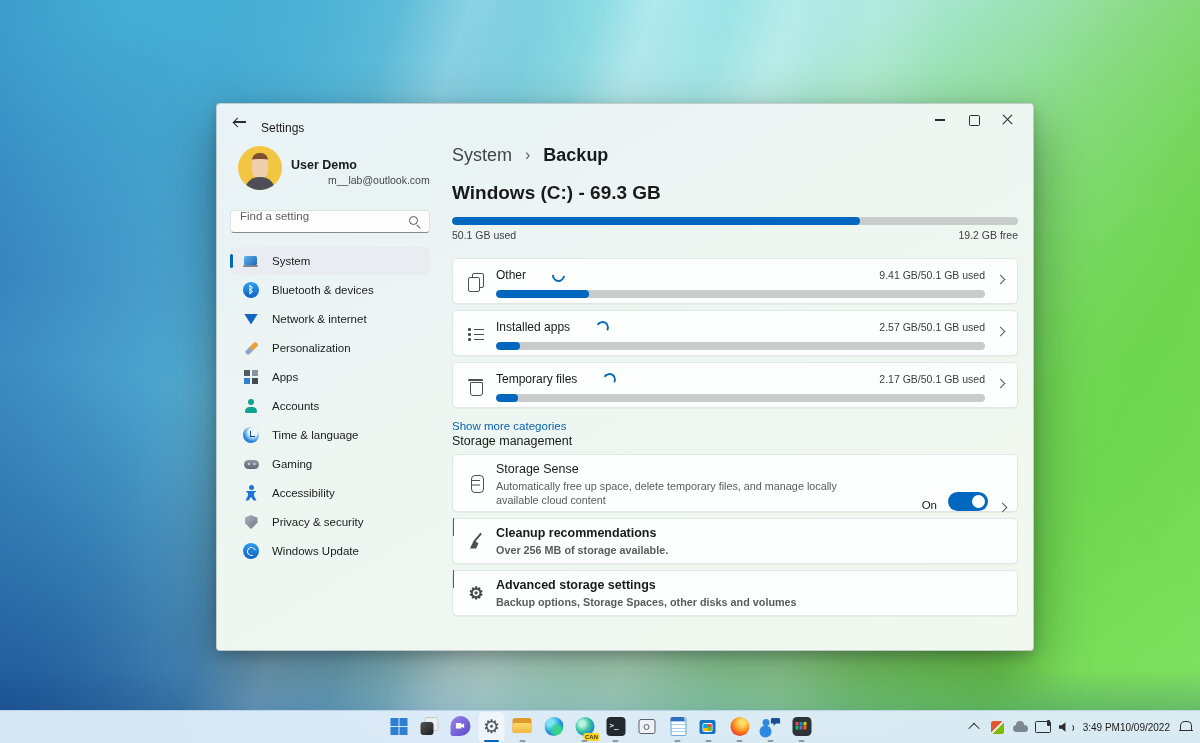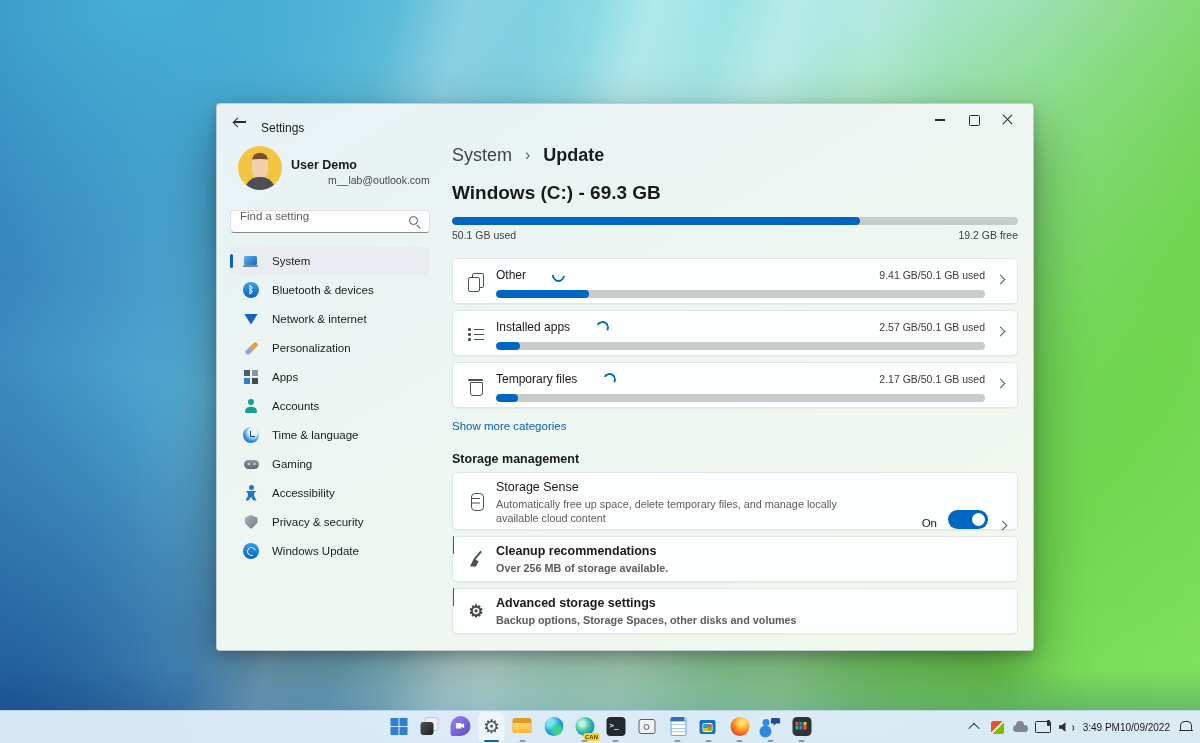--- a/index.html
+++ b/index.html
@@ -140,21 +140,21 @@
     border:1.4px solid #4f4f4f; border-radius:2px; background:#fdfefe; }
   .app-list-icon::before { content:""; position:absolute; left:2px; top:4px; width:3px; height:3px; border-radius:1px;
     background:#4f4f4f; box-shadow:0 5px 0 #4f4f4f,0 10px 0 #4f4f4f; }
   .app-list-icon::after { content:""; position:absolute; left:8px; top:4.7px; width:10px; height:1.6px;
     background:#4f4f4f; box-shadow:0 5px 0 #4f4f4f,0 10px 0 #4f4f4f; }
   .trash-icon::before { content:""; position:absolute; left:4px; top:6px; width:11px; height:12px;
     border:1.4px solid #4f4f4f; border-radius:1px 1px 3px 3px; }
   .trash-icon::after { content:""; position:absolute; left:2px; top:3.4px; width:15px; height:1.5px; border-radius:1px; background:#4f4f4f; }
 
   .link { margin-top:12px; height:14px; font-size:11.5px; color:#0a60b6; cursor:pointer; width:fit-content; }
-  .section-heading { margin-top:18px; height:16px; font-size:12.5px; font-weight:700; color:#1a1a1a; }
+  .section-heading { height:16px; font-size:12.5px; font-weight:400; color:#1a1a1a; }
 
   .mgmt-card { cursor:pointer; }
   .sense-card { height:58px; margin-top:4px; }
   .row-card { height:46px; margin-top:6px;font-weight:bold; }
   .mi { position:absolute; left:13px; top:50%; width:20px; height:20px; margin-top:-10px; }
   .item-text { position:absolute; left:43px; top:7px; right:140px; }
   .row-card .item-text { right:40px; }
   .item-title { font-size:12.5px; color:#1a1a1a; }
   .item-desc { margin-top:3px; font-size:10.8px; line-height:1.3; color:#5c5c5c; max-width:445px; }
   .right-cluster { position:absolute; right:11px; top:0; height:100%; display:flex; align-items:flex-end; gap:11px; }
@@ -328,21 +328,21 @@
     <span class="ni windows-update-icon"></span>
     <span class="nav-label">Windows Update</span>
   </div>
       </div>
   </div>
 
   <div class="main">
     <div class="crumbs">
       <span class="crumb-parent">System</span>
       <span class="crumb-sep">›</span>
-      <span class="crumb-current">Update</span>
+      <span class="crumb-current">Backup</span>
     </div>
 
     <div class="drive-title">Windows (C:) - 69.3 GB</div>
     <div class="track drive-track">
       <div class="fill" style="width: 72%;"></div>
     </div>
     <div class="drive-labels">
       <span>50.1 GB used</span>
       <span>19.2 GB free</span>
     </div>

